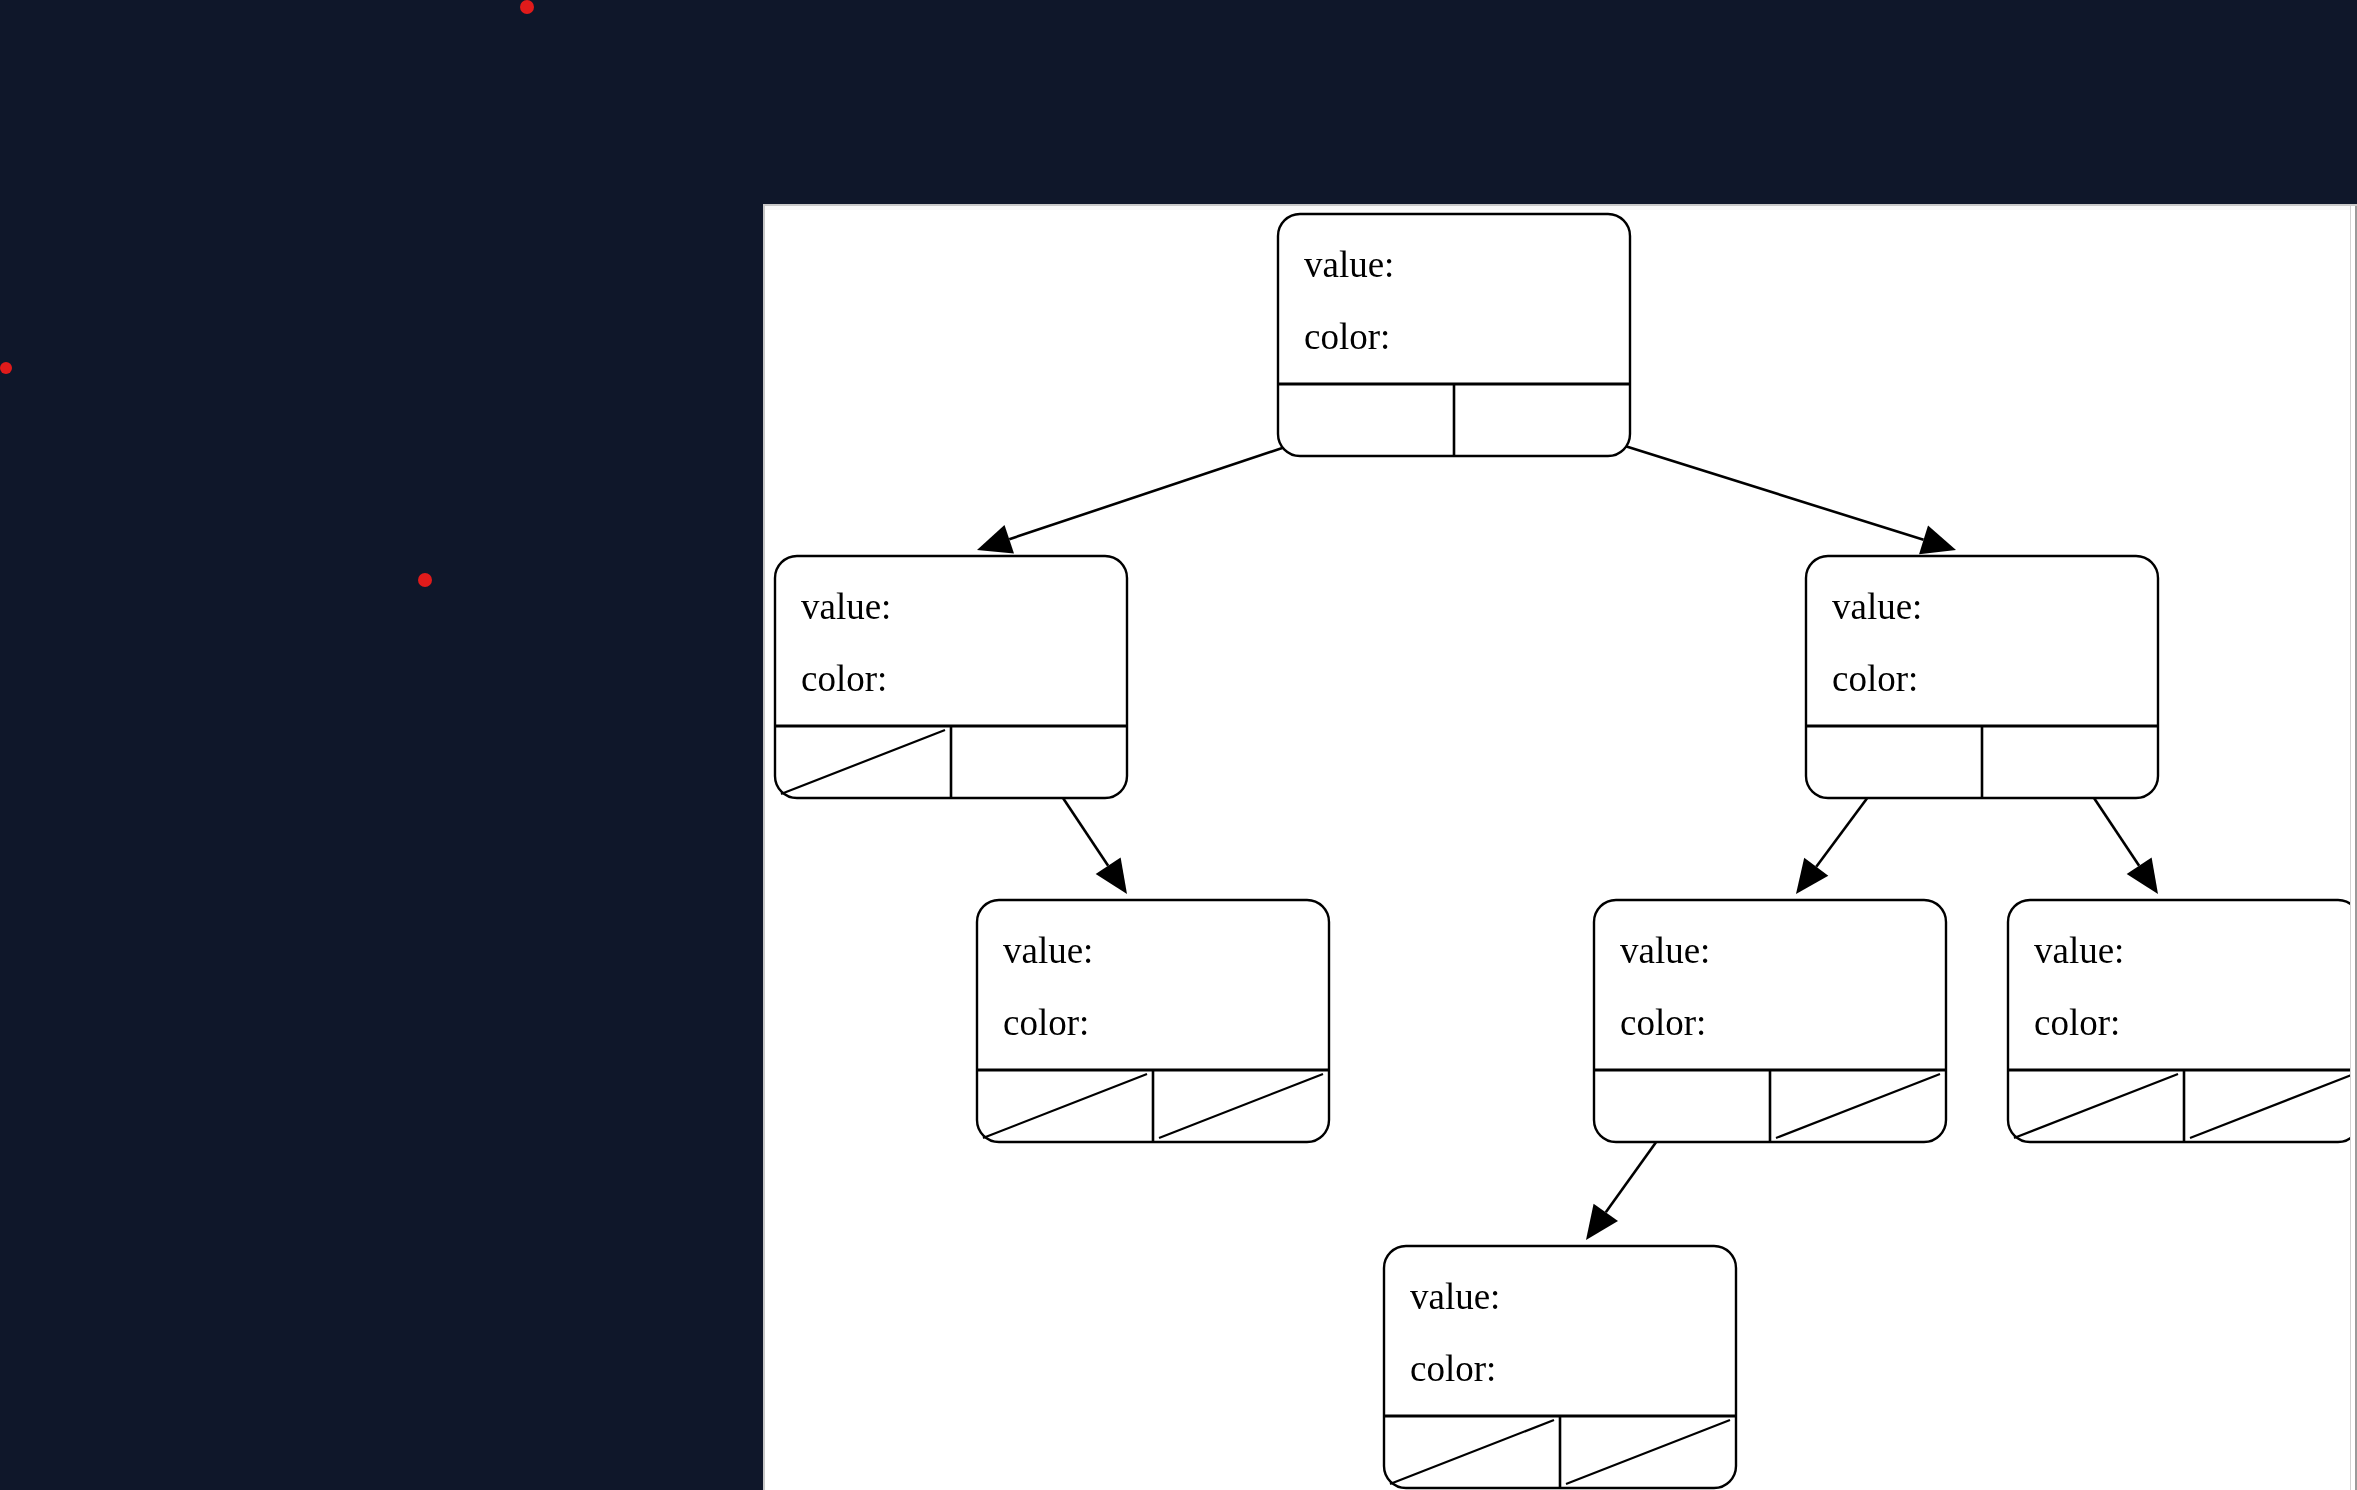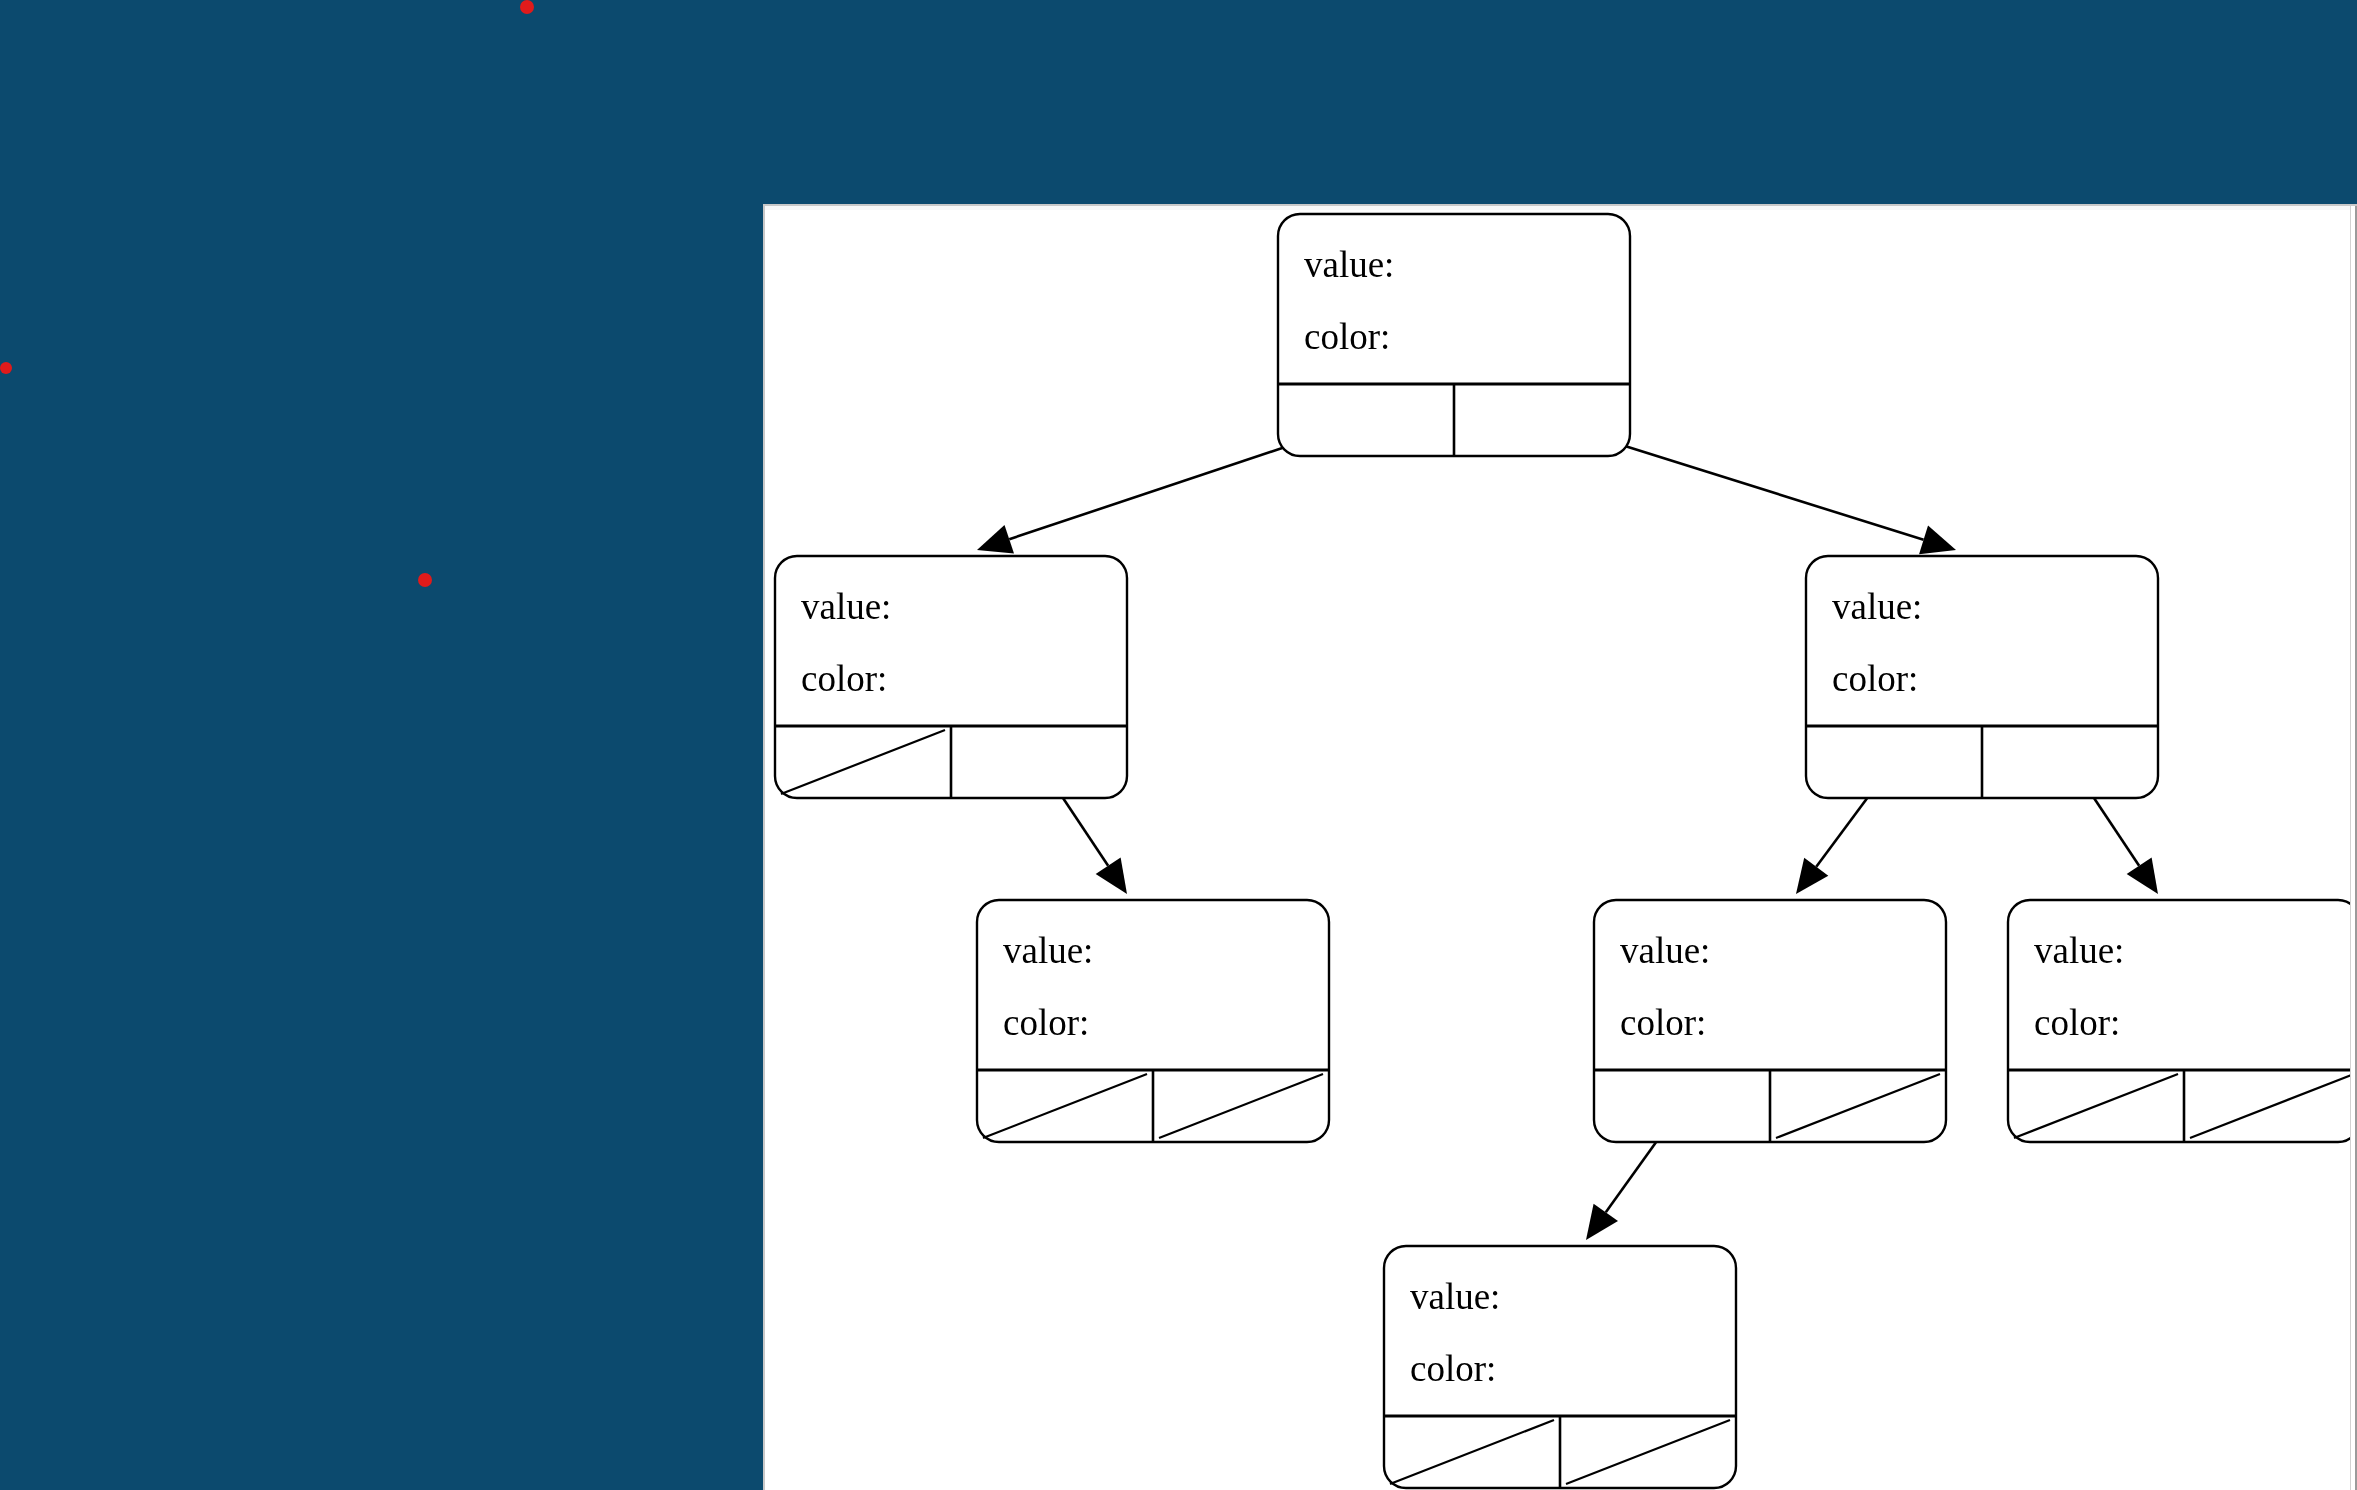--- a/index.html
+++ b/index.html
@@ -7,21 +7,21 @@
     width: 2357px;
     height: 1490px;
     background: #000000;
     overflow: hidden;
     font-family: "Liberation Serif", serif;
   }
   #root-stage {
     position: relative;
     width: 2357px;
     height: 1490px;
-    background: #0c4a6e;
+    background: #0f172a;
   }
 
   
   .marker-dot {
     position: absolute;
     border-radius: 50%;
     background: #e01b1b;
   }
 
   

